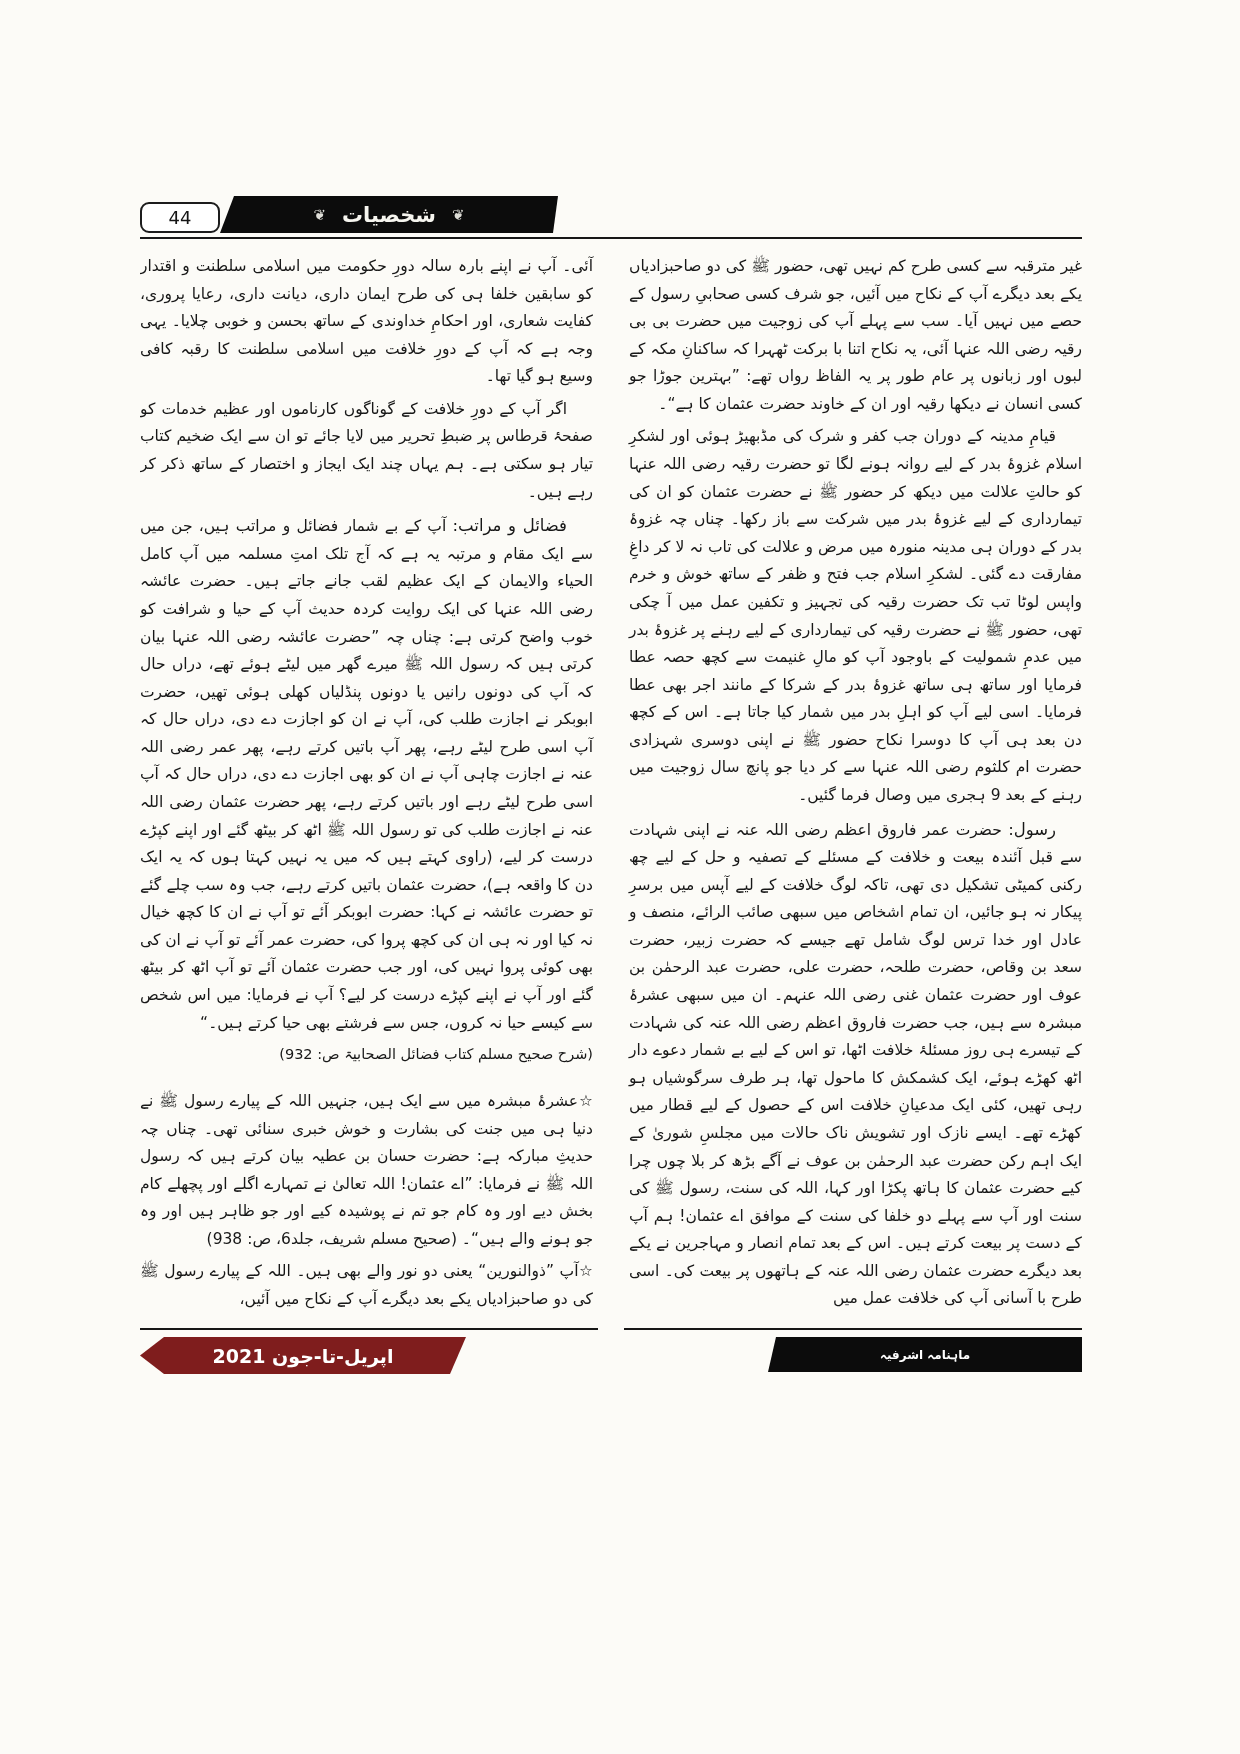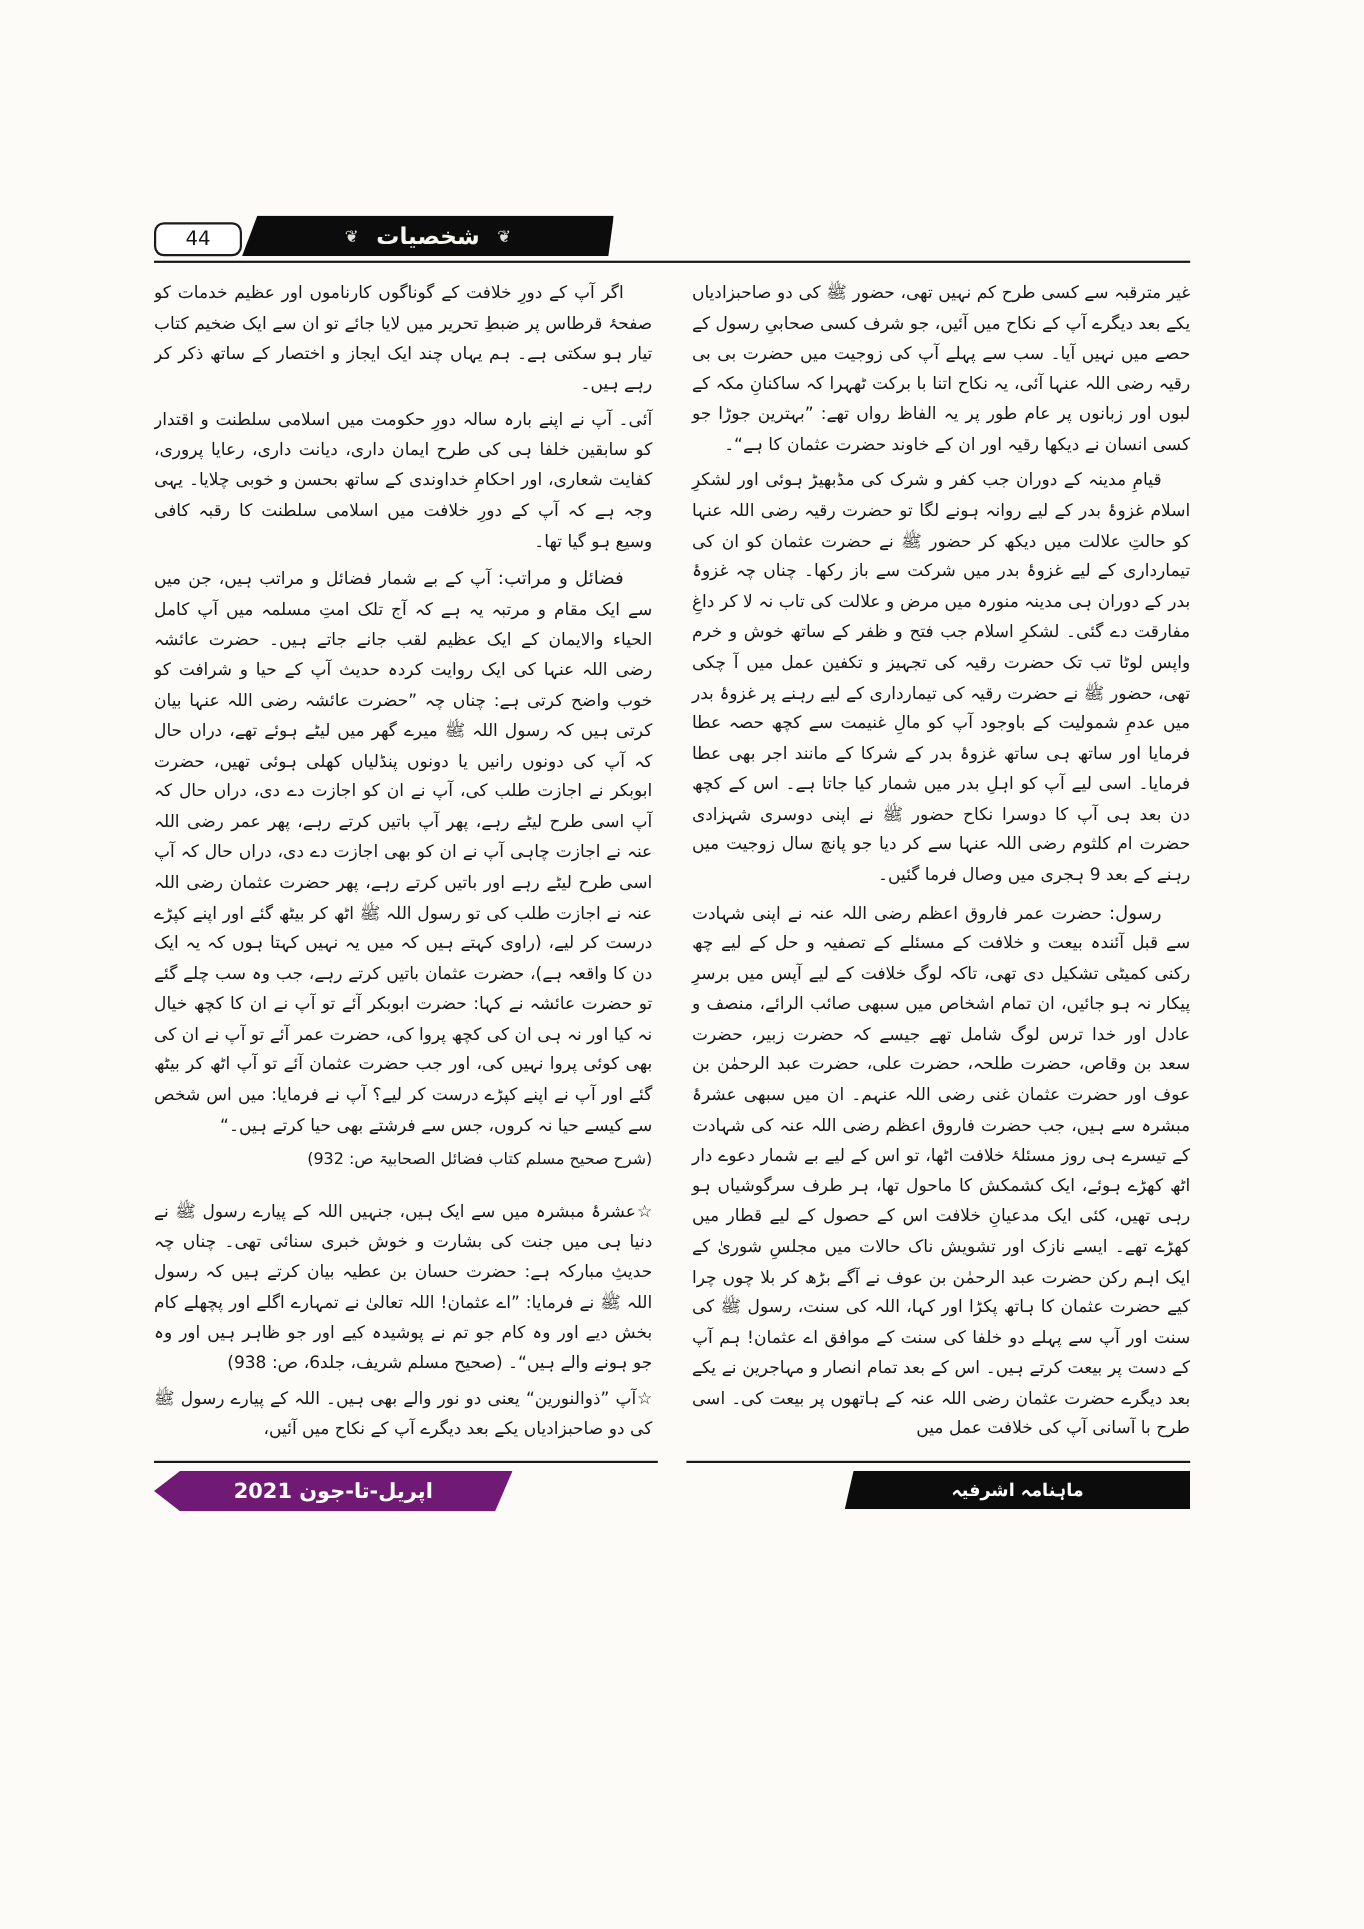--- a/index.html
+++ b/index.html
@@ -67,32 +67,32 @@
     display:flex; justify-content:space-between;
     direction:ltr;
   }
   .footer-half {
     width:458px;
     border-top:2px solid #171717;
     padding-top:7px;
   }
   .issue-banner {
     width:326px; height:37px;
-    background:#701a75; color:#fff;
+    background:#7f1d1d; color:#fff;
     display:flex; align-items:center; justify-content:center;
     font-size:19px; font-weight:bold;
     direction:rtl;
     clip-path:polygon(0 50%, 24px 0, 100% 0, calc(100% - 16px) 100%, 24px 100%);
   }
   .magazine-banner {
     margin-left:auto;
     width:314px; height:35px;
     background:#0c0c0c; color:#fff;
     display:flex; align-items:center; justify-content:center;
-    font-size:16px; font-weight:bold;
+    font-size:12px; font-weight:bold;
     direction:rtl;
     clip-path:polygon(8px 0, 100% 0, 100% 100%, 0 100%);
   }
 </style>
 </head>
 <body>
 
 <div class="page">
 
   <div class="page-header">
@@ -110,22 +110,22 @@
     <section class="col">
       <p class="para cont">غیر مترقبہ سے کسی طرح کم نہیں تھی، حضور ﷺ کی دو صاحبزادیاں یکے بعد دیگرے آپ کے نکاح میں آئیں، جو شرف کسی صحابیِ رسول کے حصے میں نہیں آیا۔ سب سے پہلے آپ کی زوجیت میں حضرت بی بی رقیہ رضی اللہ عنہا آئی، یہ نکاح اتنا با برکت ٹھہرا کہ ساکنانِ مکہ کے لبوں اور زبانوں پر عام طور پر یہ الفاظ رواں تھے: ”بہترین جوڑا جو کسی انسان نے دیکھا رقیہ اور ان کے خاوند حضرت عثمان کا ہے“۔</p>
       <p class="para">قیامِ مدینہ کے دوران جب کفر و شرک کی مڈبھیڑ ہوئی اور لشکرِ اسلام غزوۂ بدر کے لیے روانہ ہونے لگا تو حضرت رقیہ رضی اللہ عنہا کو حالتِ علالت میں دیکھ کر حضور ﷺ نے حضرت عثمان کو ان کی تیمارداری کے لیے غزوۂ بدر میں شرکت سے باز رکھا۔ چناں چہ غزوۂ بدر کے دوران ہی مدینہ منورہ میں مرض و علالت کی تاب نہ لا کر داغِ مفارقت دے گئی۔ لشکرِ اسلام جب فتح و ظفر کے ساتھ خوش و خرم واپس لوٹا تب تک حضرت رقیہ کی تجہیز و تکفین عمل میں آ چکی تھی، حضور ﷺ نے حضرت رقیہ کی تیمارداری کے لیے رہنے پر غزوۂ بدر میں عدمِ شمولیت کے باوجود آپ کو مالِ غنیمت سے کچھ حصہ عطا فرمایا اور ساتھ ہی ساتھ غزوۂ بدر کے شرکا کے مانند اجر بھی عطا فرمایا۔ اسی لیے آپ کو اہلِ بدر میں شمار کیا جاتا ہے۔ اس کے کچھ دن بعد ہی آپ کا دوسرا نکاح حضور ﷺ نے اپنی دوسری شہزادی حضرت ام کلثوم رضی اللہ عنہا سے کر دیا جو پانچ سال زوجیت میں رہنے کے بعد 9 ہجری میں وصال فرما گئیں۔</p>
       <p class="para">
         <strong class="lead">رسول:</strong>
         <span>حضرت عمر فاروق اعظم رضی اللہ عنہ نے اپنی شہادت سے قبل آئندہ بیعت و خلافت کے مسئلے کے تصفیہ و حل کے لیے چھ رکنی کمیٹی تشکیل دی تھی، تاکہ لوگ خلافت کے لیے آپس میں برسرِ پیکار نہ ہو جائیں، ان تمام اشخاص میں سبھی صائب الرائے، منصف و عادل اور خدا ترس لوگ شامل تھے جیسے کہ حضرت زبیر، حضرت سعد بن وقاص، حضرت طلحہ، حضرت علی، حضرت عبد الرحمٰن بن عوف اور حضرت عثمان غنی رضی اللہ عنہم۔ ان میں سبھی عشرۂ مبشرہ سے ہیں، جب حضرت فاروق اعظم رضی اللہ عنہ کی شہادت کے تیسرے ہی روز مسئلۂ خلافت اٹھا، تو اس کے لیے بے شمار دعوے دار اٹھ کھڑے ہوئے، ایک کشمکش کا ماحول تھا، ہر طرف سرگوشیاں ہو رہی تھیں، کئی ایک مدعیانِ خلافت اس کے حصول کے لیے قطار میں کھڑے تھے۔ ایسے نازک اور تشویش ناک حالات میں مجلسِ شوریٰ کے ایک اہم رکن حضرت عبد الرحمٰن بن عوف نے آگے بڑھ کر بلا چوں چرا کیے حضرت عثمان کا ہاتھ پکڑا اور کہا، اللہ کی سنت، رسول ﷺ کی سنت اور آپ سے پہلے دو خلفا کی سنت کے موافق اے عثمان! ہم آپ کے دست پر بیعت کرتے ہیں۔ اس کے بعد تمام انصار و مہاجرین نے یکے بعد دیگرے حضرت عثمان رضی اللہ عنہ کے ہاتھوں پر بیعت کی۔ اسی طرح با آسانی آپ کی خلافت عمل میں</span>
       </p>
     </section>
 
     <section class="col">
+      <p class="para cont">آئی۔ آپ نے اپنے بارہ سالہ دورِ حکومت میں اسلامی سلطنت و اقتدار کو سابقین خلفا ہی کی طرح ایمان داری، دیانت داری، رعایا پروری، کفایت شعاری، اور احکامِ خداوندی کے ساتھ بحسن و خوبی چلایا۔ یہی وجہ ہے کہ آپ کے دورِ خلافت میں اسلامی سلطنت کا رقبہ کافی وسیع ہو گیا تھا۔</p>
       <p class="para">اگر آپ کے دورِ خلافت کے گوناگوں کارناموں اور عظیم خدمات کو صفحۂ قرطاس پر ضبطِ تحریر میں لایا جائے تو ان سے ایک ضخیم کتاب تیار ہو سکتی ہے۔ ہم یہاں چند ایک ایجاز و اختصار کے ساتھ ذکر کر رہے ہیں۔</p>
-      <p class="para cont">آئی۔ آپ نے اپنے بارہ سالہ دورِ حکومت میں اسلامی سلطنت و اقتدار کو سابقین خلفا ہی کی طرح ایمان داری، دیانت داری، رعایا پروری، کفایت شعاری، اور احکامِ خداوندی کے ساتھ بحسن و خوبی چلایا۔ یہی وجہ ہے کہ آپ کے دورِ خلافت میں اسلامی سلطنت کا رقبہ کافی وسیع ہو گیا تھا۔</p>
       <p class="para">
         <strong class="lead">فضائل و مراتب:</strong>
         <span>آپ کے بے شمار فضائل و مراتب ہیں، جن میں سے ایک مقام و مرتبہ یہ ہے کہ آج تلک امتِ مسلمہ میں آپ کامل الحیاء والایمان کے ایک عظیم لقب جانے جاتے ہیں۔ حضرت عائشہ رضی اللہ عنہا کی ایک روایت کردہ حدیث آپ کے حیا و شرافت کو خوب واضح کرتی ہے: چناں چہ ”حضرت عائشہ رضی اللہ عنہا بیان کرتی ہیں کہ رسول اللہ ﷺ میرے گھر میں لیٹے ہوئے تھے، دراں حال کہ آپ کی دونوں رانیں یا دونوں پنڈلیاں کھلی ہوئی تھیں، حضرت ابوبکر نے اجازت طلب کی، آپ نے ان کو اجازت دے دی، دراں حال کہ آپ اسی طرح لیٹے رہے، پھر آپ باتیں کرتے رہے، پھر عمر رضی اللہ عنہ نے اجازت چاہی آپ نے ان کو بھی اجازت دے دی، دراں حال کہ آپ اسی طرح لیٹے رہے اور باتیں کرتے رہے، پھر حضرت عثمان رضی اللہ عنہ نے اجازت طلب کی تو رسول اللہ ﷺ اٹھ کر بیٹھ گئے اور اپنے کپڑے درست کر لیے، (راوی کہتے ہیں کہ میں یہ نہیں کہتا ہوں کہ یہ ایک دن کا واقعہ ہے)، حضرت عثمان باتیں کرتے رہے، جب وہ سب چلے گئے تو حضرت عائشہ نے کہا: حضرت ابوبکر آئے تو آپ نے ان کا کچھ خیال نہ کیا اور نہ ہی ان کی کچھ پروا کی، حضرت عمر آئے تو آپ نے ان کی بھی کوئی پروا نہیں کی، اور جب حضرت عثمان آئے تو آپ اٹھ کر بیٹھ گئے اور آپ نے اپنے کپڑے درست کر لیے؟ آپ نے فرمایا: میں اس شخص سے کیسے حیا نہ کروں، جس سے فرشتے بھی حیا کرتے ہیں۔“</span>
       </p>
       <p class="para ref">(شرح صحیح مسلم کتاب فضائل الصحابیۃ ص: 932)</p>
       <p class="para cont">☆عشرۂ مبشرہ میں سے ایک ہیں، جنہیں اللہ کے پیارے رسول ﷺ نے دنیا ہی میں جنت کی بشارت و خوش خبری سنائی تھی۔ چناں چہ حدیثِ مبارکہ ہے: حضرت حسان بن عطیہ بیان کرتے ہیں کہ رسول اللہ ﷺ نے فرمایا: ”اے عثمان! اللہ تعالیٰ نے تمہارے اگلے اور پچھلے کام بخش دیے اور وہ کام جو تم نے پوشیدہ کیے اور جو ظاہر ہیں اور وہ جو ہونے والے ہیں“۔ (صحیح مسلم شریف، جلد6، ص: 938)</p>
       <p class="para cont">☆آپ ”ذوالنورین“ یعنی دو نور والے بھی ہیں۔ اللہ کے پیارے رسول ﷺ کی دو صاحبزادیاں یکے بعد دیگرے آپ کے نکاح میں آئیں،</p>
     </section>
 
   </main>

